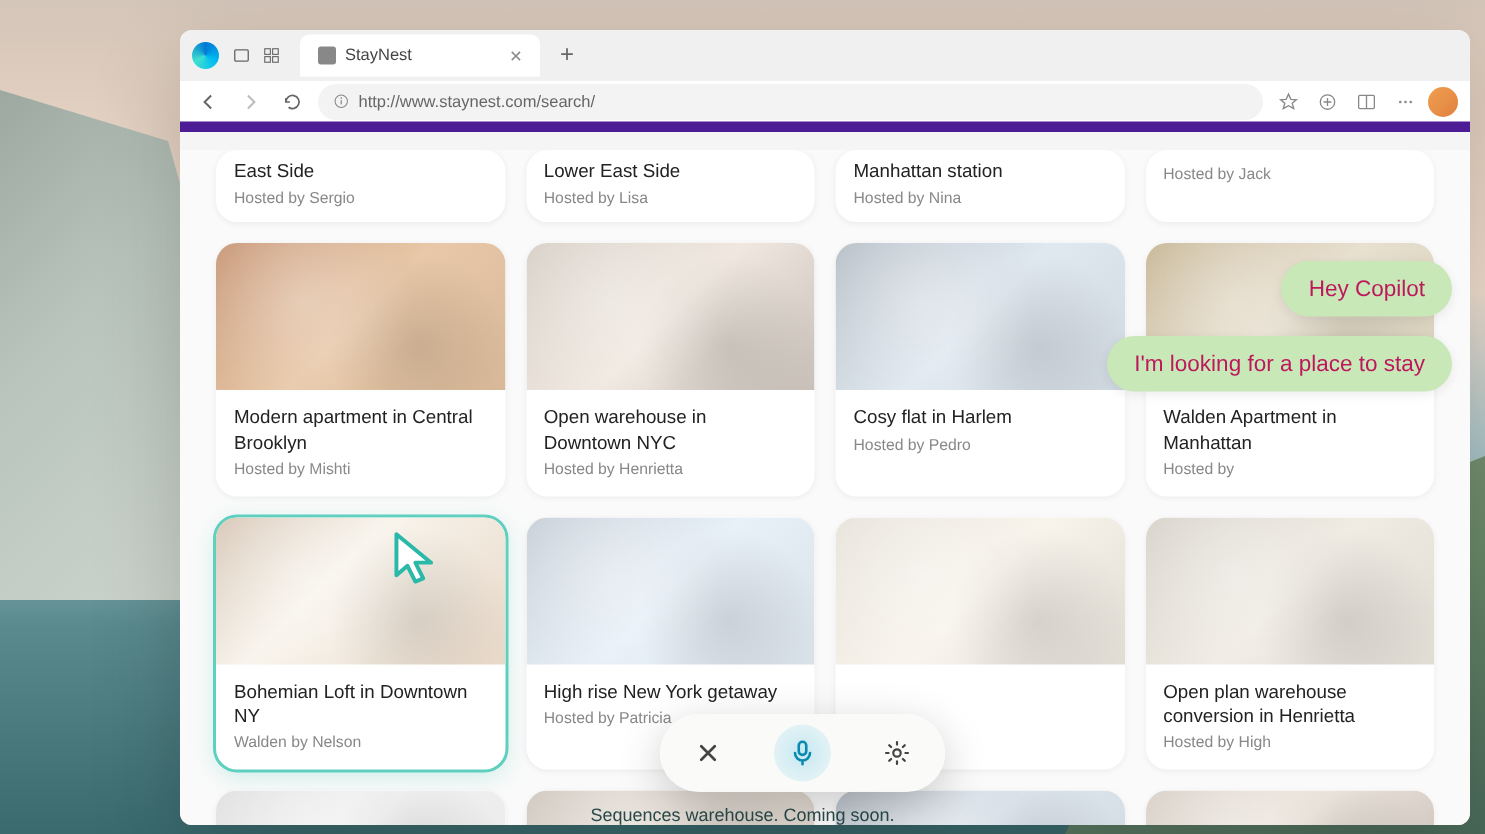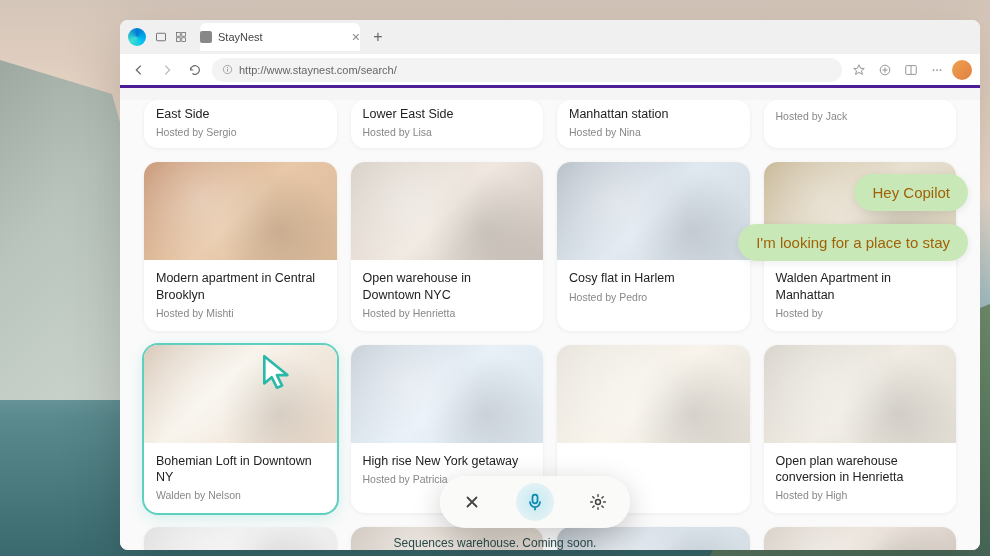--- a/index.html
+++ b/index.html
@@ -21,25 +21,25 @@
 }
 .browser {
   position: absolute; left: 120px; top: 20px; width: 860px; height: 530px;
   background: #f5f5f5; border-radius: 8px; box-shadow: 0 20px 60px rgba(0,0,0,0.2);
   display: flex; flex-direction: column; overflow: hidden;
 }
 .titlebar { height: 34px; background: #f0f0f0; display: flex; align-items: center; padding: 0 8px; }
 .edge-icon { width: 18px; height: 18px; border-radius: 50%; background: conic-gradient(#0078d4, #00bcf2, #40e0d0, #0078d4); margin-right: 8px; }
 .win-btn { width: 14px; height: 14px; margin-right: 6px; display: flex; align-items: center; justify-content: center; }
 .win-btn svg { width: 12px; height: 12px; }
-.tab { display: flex; align-items: center; background: #fff; border-radius: 6px 6px 0 0; padding: 5px 0; margin-left: 6px; height: 28px; min-width: 160px; font-size: 11px; color: #444; }
+.tab { display: flex; align-items: center; background: #fff; border-radius: 6px 6px 0 0; padding: 5px 12px; margin-left: 6px; height: 28px; min-width: 160px; font-size: 11px; color: #444; }
 .tab-favicon { width: 12px; height: 12px; background: #888; border-radius: 2px; margin-right: 6px; }
 .tab-close { margin-left: auto; font-size: 14px; color: #888; }
 .newtab { margin-left: 6px; font-size: 16px; color: #666; width: 24px; text-align: center; }
-.addrbar { height: 34px; background: #fff; display: flex; align-items: center; padding: 0 8px; gap: 6px; border-bottom: 3px solid #4c1d95; }
+.addrbar { height: 34px; background: #fff; display: flex; align-items: center; padding: 0 8px; gap: 6px; border-bottom: 7px solid #4c1d95; }
 .nav-btn { width: 22px; height: 22px; display: flex; align-items: center; justify-content: center; color: #666; border-radius: 4px; }
 .nav-btn svg { width: 14px; height: 14px; }
 .url-field { flex: 1; height: 24px; background: #f3f3f3; border-radius: 12px; display: flex; align-items: center; padding: 0 10px; font-size: 11px; color: #666; gap: 6px; }
 .toolbar-right { display: flex; gap: 4px; align-items: center; }
 .toolbar-icon { width: 22px; height: 22px; display: flex; align-items: center; justify-content: center; color: #666; }
 .profile-icon { width: 20px; height: 20px; border-radius: 50%; background: linear-gradient(135deg, #f0a050, #e08040); }
 .content { flex: 1; background: #fafafa; overflow: hidden; padding: 0 24px; margin-top: 12px; }
 .grid { display: grid; grid-template-columns: repeat(4, 1fr); gap: 14px; }
 .card { background: #fff; border-radius: 14px; overflow: hidden; box-shadow: 0 1px 4px rgba(0,0,0,0.06); }
 .card.partial-top { padding-top: 0; }
@@ -65,21 +65,21 @@
   position: absolute; left: 258px; top: 352px; width: 42px; height: 42px; z-index: 50;
 }
 .copilot-bar {
   position: absolute; left: 440px; bottom: 28px; width: 190px; height: 52px;
   background: rgba(250,250,248,0.95); border-radius: 26px;
   box-shadow: 0 8px 30px rgba(0,0,0,0.2); display: flex; align-items: center; justify-content: space-around;
   z-index: 60;
 }
 .cp-btn { width: 38px; height: 38px; display: flex; align-items: center; justify-content: center; border-radius: 50%; color: #444; }
 .cp-mic { background: radial-gradient(circle, rgba(100,200,230,0.35), rgba(100,200,230,0.08)); color: #0a8ab0; }
-.speech { position: absolute; right: 22px; background: #c8e8b8; border-radius: 20px; padding: 10px 18px; font-size: 15px; color: #a16207; z-index: 70; box-shadow: 0 2px 8px rgba(0,0,0,0.08); }
+.speech { position: absolute; right: 22px; background: #c8e8b8; border-radius: 20px; padding: 10px 18px; font-size: 15px; color: #be185d; z-index: 70; box-shadow: 0 2px 8px rgba(0,0,0,0.08); }
 .speech1 { top: 174px; }
 .speech2 { top: 224px; }
 .caption { position: absolute; bottom: 6px; left: 50%; transform: translateX(-50%); font-size: 12px; color: #2a4a4a; z-index: 40; }
 .row-bottom .card { height: 60px; }
 .row-bottom .thumb { height: 60px; }
 </style>
 </head>
 <body>
 
 <div class="wallpaper-mountain"></div>

